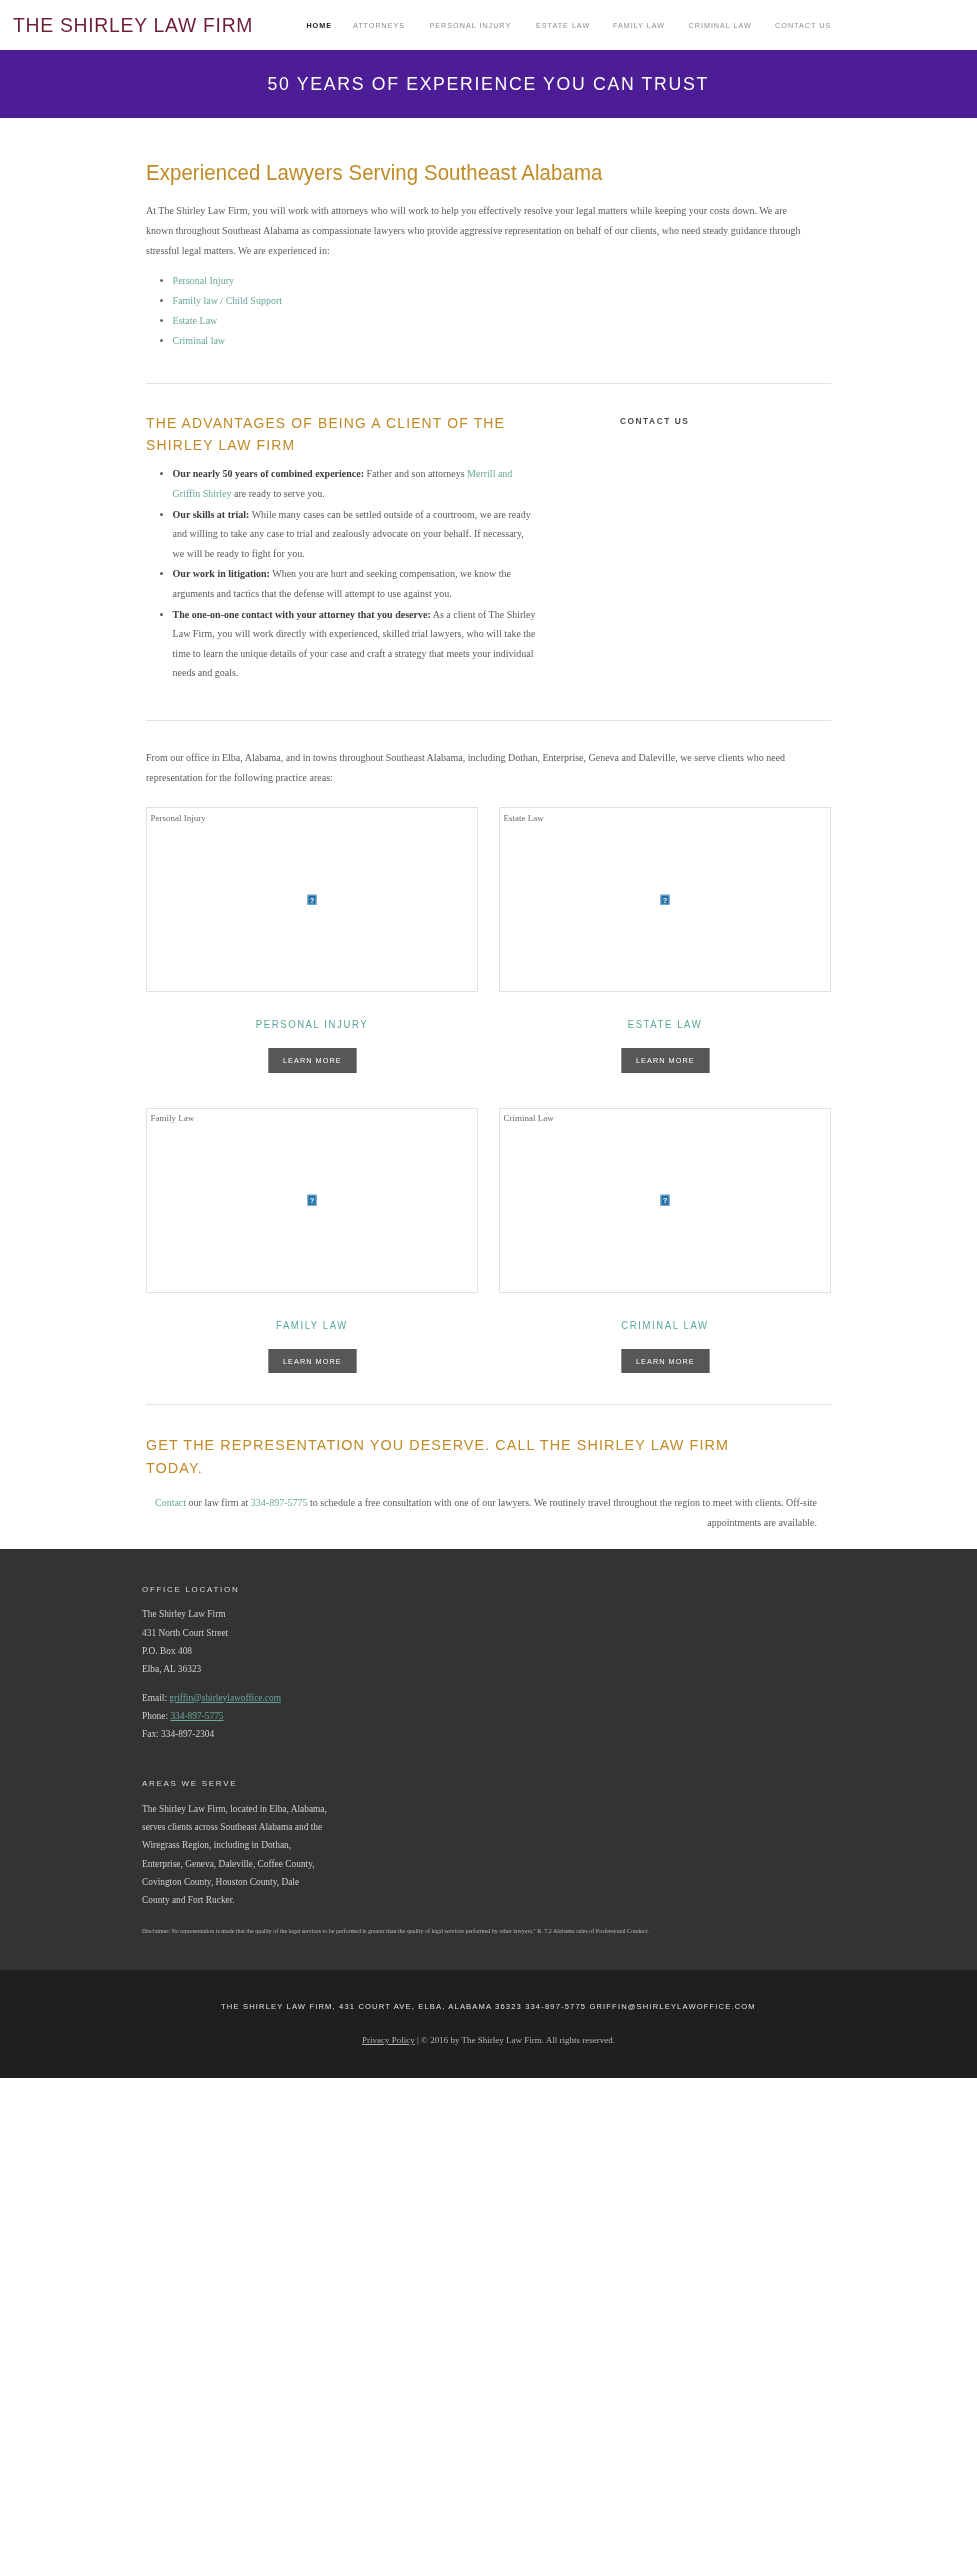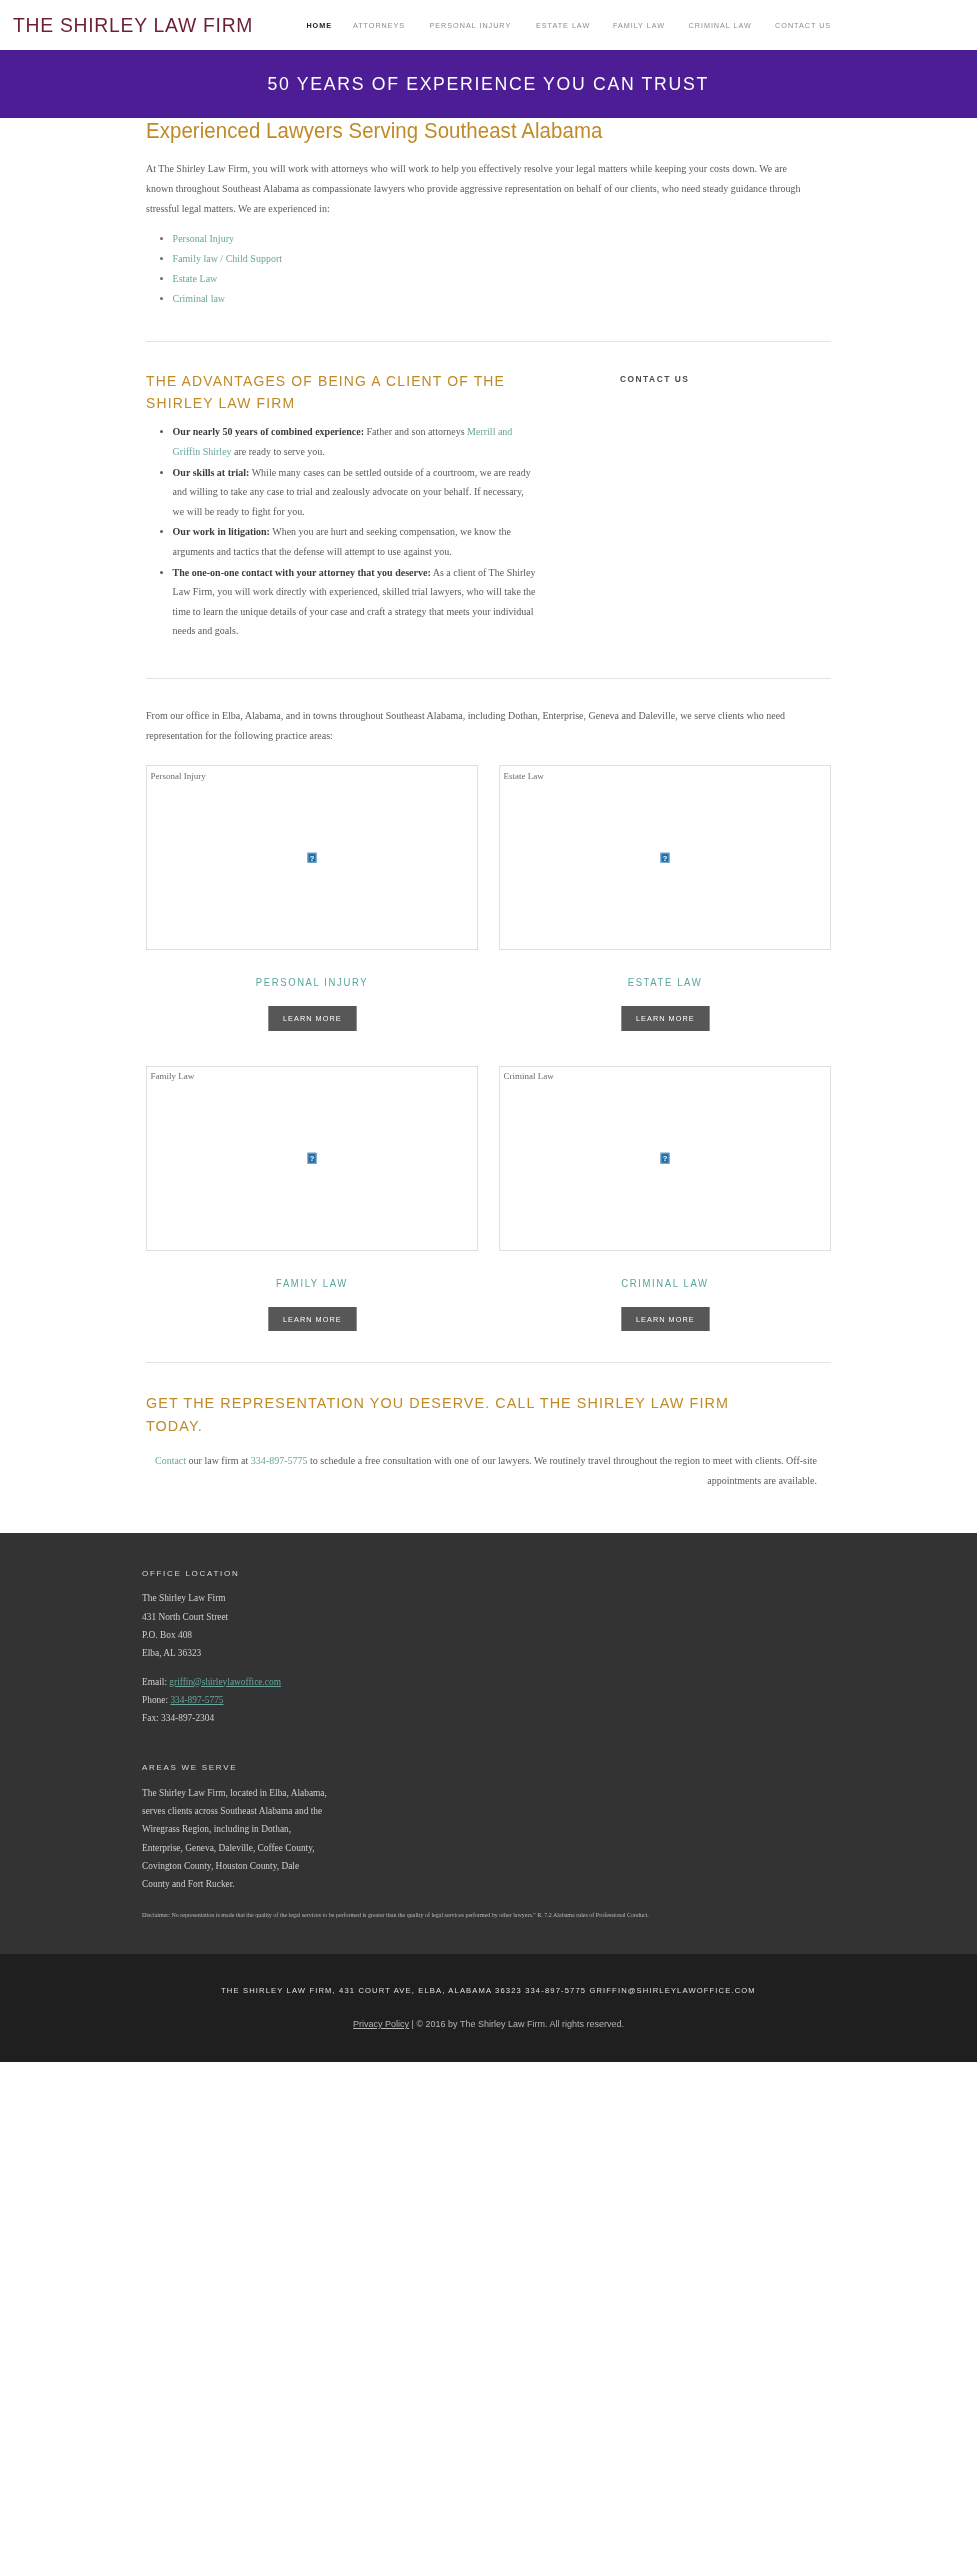--- a/index.html
+++ b/index.html
@@ -66,21 +66,21 @@
     line-height: 1.32;
     max-width: 559px;
     font-weight: 400;
     transform: scaleX(0.93);
   }
 
   
   .page { width: 977px; background: #fff; }
   .container { width: 685px; margin: 0 auto; position: relative; }
 
-  .intro { }
+  .intro { padding-top: 42px; }
   .h1-gold {
     color: #c08a26;
     font-family: "Liberation Sans", sans-serif;
     font-weight: 400;
     font-size: 21.7px;
     letter-spacing: 0.1px;
     transform: scaleX(0.94);
     transform-origin: left center;
   }
   p.body-text, li.body-text {
@@ -182,21 +182,21 @@
     font-size: 7.7px;
     letter-spacing: 1.1px;
     padding: 7.7px 15.4px;
     border: none;
     text-decoration: none;
     cursor: pointer;
     transform: scaleX(0.95);
   }
 
   
-  .cta { padding-top: 29px; padding-bottom: 42px; }
+  .cta { padding-top: 29px; padding-bottom: 16px; }
   .cta h2 {
     color: #c08a26;
     font-family: "Liberation Sans", sans-serif;
     font-weight: 400;
     font-size: 15px;
     letter-spacing: 1.1px;
     line-height: 1.5;
     width: 671px;
     transform: scaleX(0.96);
     transform-origin: left center;
@@ -250,21 +250,21 @@
   }
   .bottom-line1 {
     color: #e0e0e0;
     font-family: "Liberation Sans", sans-serif;
     font-size: 8px;
     letter-spacing: 1.2px;
     transform: scaleX(0.95);
   }
   .bottom-line2 {
     color: #b5b5b5;
-    font-family: Liberation Sans, sans-serif;
+    font-family: Liberation Serif, serif;
     font-size: 9px;
   }
   .bottom-line2 a { color: #b5b5b5; text-decoration: underline; }
 </style>
 </head>
 <body>
 
 <header class="site-header">
   <div class="brand">THE SHIRLEY LAW FIRM</div>
   <nav class="main-nav">

